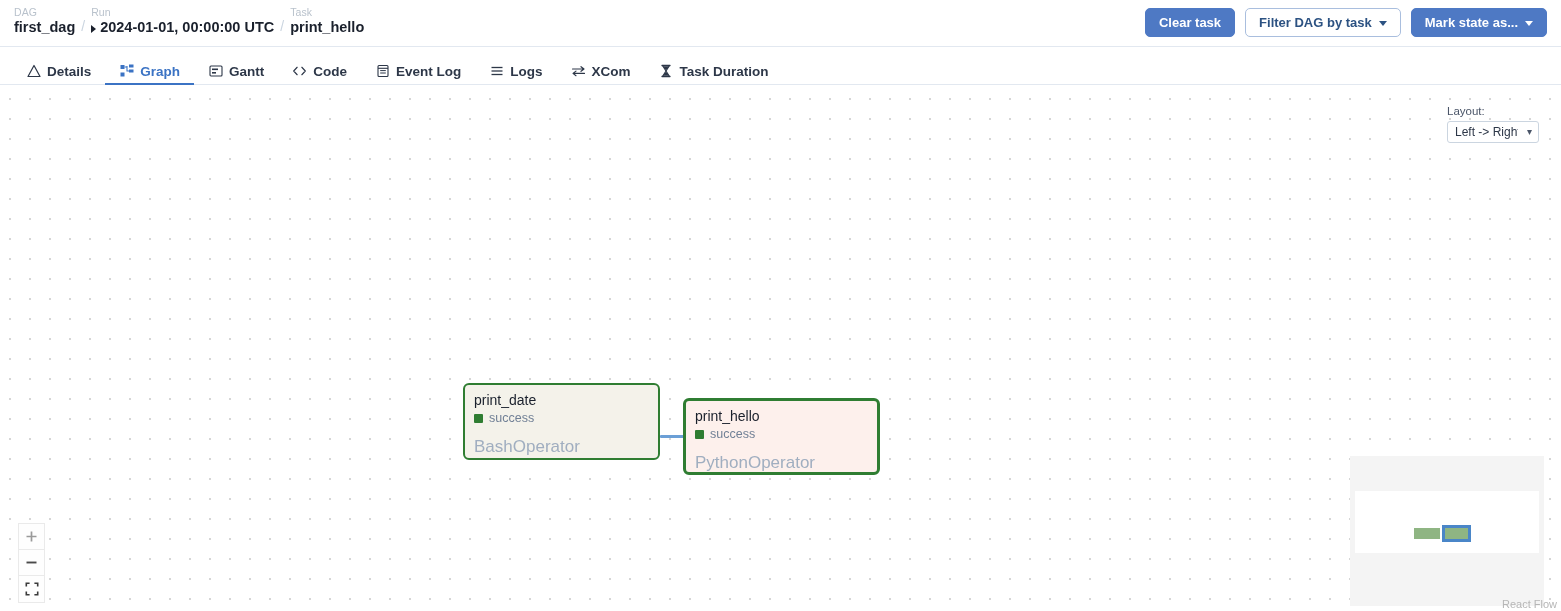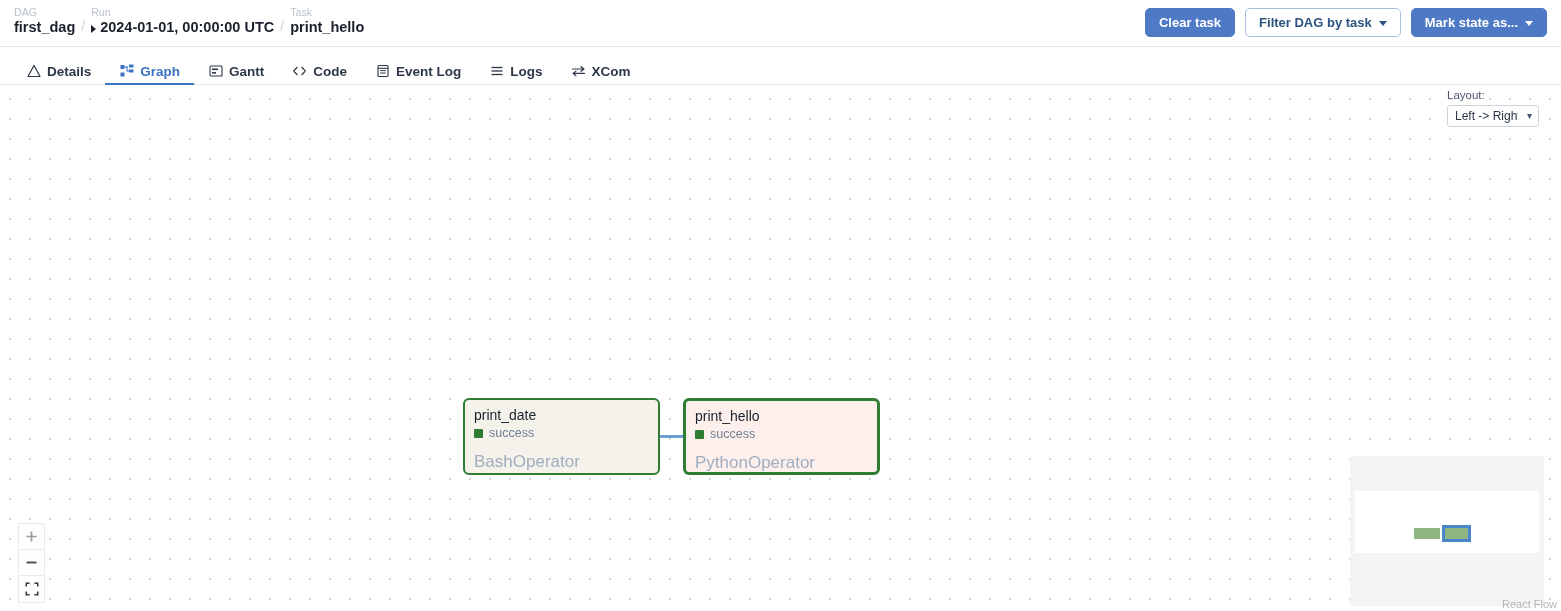--- a/index.html
+++ b/index.html
@@ -140,21 +140,21 @@
       radial-gradient(#d6d6d6 0.8px, transparent 0.9px);
     background-size: 20px 20px;
     background-position: 0px 4px;
     overflow: hidden;
   }
 
   
   .layout-panel {
     position: absolute;
     right: 22px;
-    top: 4px;
+    top: 20px;
     display: flex;
     flex-direction: column;
     align-items: flex-start;
     z-index: 6;
   }
   .layout-label {
     font-size: 11.5px;
     color: #4a5568;
     margin-bottom: 3px;
     line-height: 13px;
@@ -413,38 +413,49 @@
     <div class="tab">
       <span class="ticon">
         <svg width="15" height="14" viewBox="0 0 15 14">
           <path d="M1.5 5 H12.5 M10 2.7 L13 5 L10 7.3" fill="none" stroke="#2d3748" stroke-width="1.15" stroke-linecap="round" stroke-linejoin="round"></path>
           <path d="M13.5 9.4 H2.5 M5 7.1 L2 9.4 L5 11.7" fill="none" stroke="#2d3748" stroke-width="1.15" stroke-linecap="round" stroke-linejoin="round"></path>
         </svg>
       </span>
       <span>XCom</span>
     </div>
 
+    <div class="tab">
+      <span class="ticon">
+        <svg width="12" height="14" viewBox="0 0 12 14">
+          <path d="M2 1.5 H10 M2 12.5 H10" stroke="#2d3748" stroke-width="1.3" stroke-linecap="round"></path>
+          <path d="M2.5 1.5 L9.5 12.5 M9.5 1.5 L2.5 12.5" stroke="#2d3748" stroke-width="1.2"></path>
+          <path d="M3 2.2 L9 2.2 L6 6.3 Z" fill="#2d3748"></path>
+          <path d="M3 11.8 L9 11.8 L6 7.7 Z" fill="#2d3748"></path>
+        </svg>
+      </span>
+      <span>Task Duration</span>
+    </div>
 
   </div>
 
   <div class="canvas">
 
     <div class="layout-panel">
       <span class="layout-label">Layout:</span>
       <span class="select-wrap">
         <select class="layout-select">
           <option>Left -&gt; Right</option>
         </select>
         <span class="chev">▾</span>
       </span>
     </div>
 
     <div class="edge" style="left:660px; top:350px; width:25px;"></div>
 
-    <div class="node" style="left:463px; top:313px; width:197px; height:77px;">
+    <div class="node" style="left:463px; top:298px; width:197px; height:77px;">
       <div class="node-title">print_date</div>
       <div class="node-state">
         <i class="state-dot"></i>
         <span>success</span>
       </div>
       <div class="node-op">BashOperator</div>
     </div>
 
     <div class="node selected" style="left:683px; top:313px; width:197px; height:77px;">
       <div class="node-title">print_hello</div>

